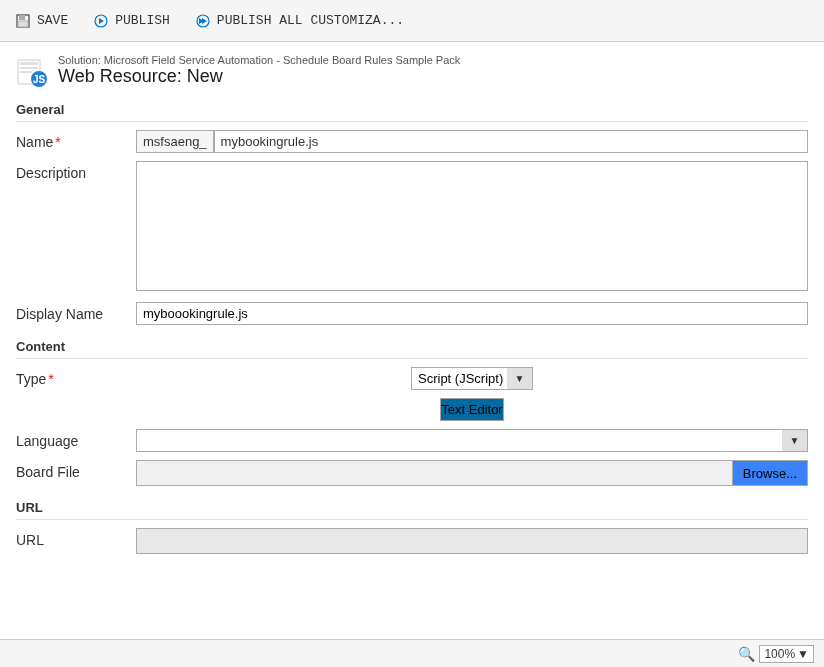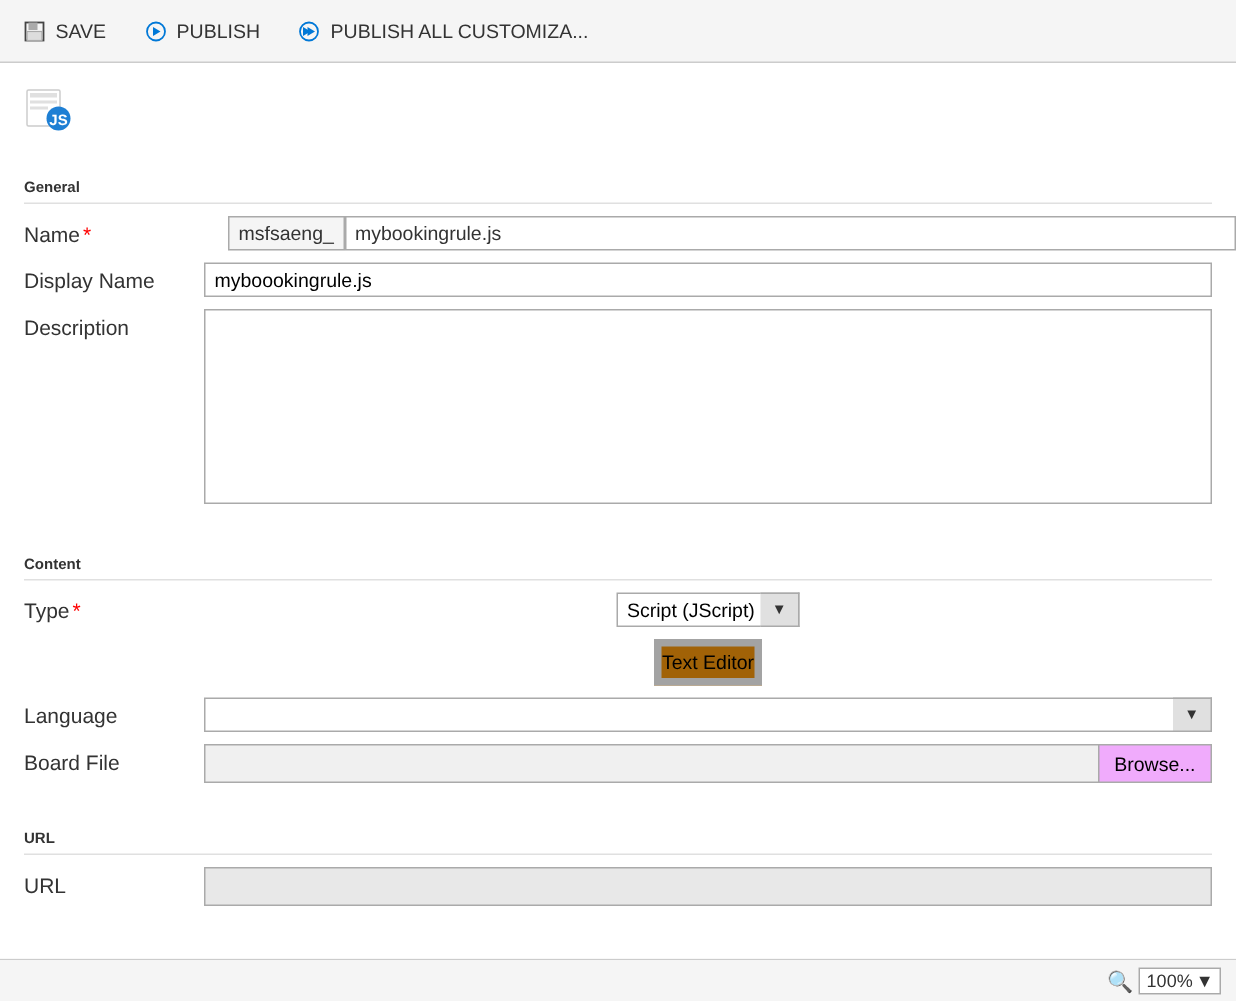--- a/index.html
+++ b/index.html
@@ -18,20 +18,21 @@
     .toolbar-btn {
       display: flex;
       align-items: center;
       gap: 5px;
       cursor: pointer;
       font-size: 13px;
       color: #333;
       background: none;
       border: none;
       padding: 2px 4px;
+      font-family: Liberation Mono, monospace;
     }
     .toolbar-icon {
       width: 18px;
       height: 18px;
       display: inline-flex;
       align-items: center;
       justify-content: center;
     }
 
     
@@ -63,23 +64,23 @@
     }
     .page-title {
       font-size: 18px;
       font-weight: 400;
       color: #1a1a1a;
     }
 
     
     .section-header {
       font-weight: 600;
-      font-size: 10px;
-      color: #333;
-      margin: 32px 0 8px 0;
+      font-size: 13px;
+      color: #333;
+      margin: 14px 0 8px 0;
       border-bottom: 1px solid #e0e0e0;
       padding-bottom: 4px;
     }
 
     .form-row {
       display: flex;
       align-items: flex-start;
       margin-bottom: 8px;
     }
     .form-label {
@@ -95,21 +96,20 @@
     }
     .form-field {
       flex: 1;
     }
 
     
     .name-field-wrapper {
       display: flex;
       gap: 0;
       width: 100%;
-      margin-left: 16px;
     }
     .name-prefix {
       border: 1px solid #aaa;
       background: #f5f5f5;
       padding: 3px 6px;
       font-size: 13px;
       color: #333;
       white-space: nowrap;
     }
     .name-suffix {
@@ -173,22 +173,22 @@
       background: #e0e0e0;
       border: 1px solid #aaa;
       border-left: none;
       display: flex;
       align-items: center;
       justify-content: center;
       pointer-events: none;
       font-size: 10px;
     }
     .text-editor-btn {
-      background: #a16207;
-      border: 5px solid #a3a3a3;
+      background: #0369a1;
+      border: 1px solid #a3a3a3;
       padding: 3px 0;
       font-size: 13px;
       font-family: inherit;
       cursor: pointer;
       white-space: nowrap;
     }
 
     
     .lang-select-wrapper {
       display: flex;
@@ -218,21 +218,21 @@
       flex: 1;
       border: 1px solid #aaa;
       border-right: none;
       background: #f0f0f0;
       padding: 3px 6px;
       font-size: 13px;
       color: #555;
       height: 26px;
     }
     .browse-btn {
-      background: #f0abfc;
+      background: #3b82f6;
       border: 1px solid #aaa;
       padding: 3px 10px;
       font-size: 13px;
       font-family: inherit;
       cursor: pointer;
       white-space: nowrap;
       height: 26px;
     }
 
     
@@ -325,47 +325,51 @@
     <div class="solution-icon">
       <svg width="32" height="32" viewBox="0 0 32 32">
         <rect x="2" y="4" width="22" height="24" rx="1" fill="#fff" stroke="#ccc" stroke-width="1"></rect>
         <rect x="4" y="6" width="18" height="3" fill="#e0e0e0"></rect>
         <rect x="4" y="11" width="18" height="2" fill="#e0e0e0"></rect>
         <rect x="4" y="15" width="12" height="2" fill="#e0e0e0"></rect>
         <circle cx="23" cy="23" r="8" fill="#1e7fd4"></circle>
         <text x="23" y="27" text-anchor="middle" font-size="10" fill="#fff" font-weight="bold">JS</text>
       </svg>
     </div>
+    <div class="solution-text-block">
+      <div class="solution-path">Solution: Microsoft Field Service Automation - Schedule Board Rules Sample Pack</div>
+      <div class="page-title">Web Resource: New</div>
+    </div>
   </div>
 
   <div class="section-header">General</div>
 
   <div class="form-row">
     <div class="form-label">
       <span>Name</span><span class="required-star">*</span>
     </div>
     <div class="form-field">
       <div class="name-field-wrapper">
         <span class="name-prefix">msfsaeng_</span>
         <input type="text" class="name-suffix" value="mybookingrule.js" style="">
       </div>
     </div>
   </div>
 
   <div class="form-row">
+    <div class="form-label">Description</div>
+    <div class="form-field">
+      <textarea class="description-area" style=""></textarea>
+    </div>
+  </div>
+
+  <div class="form-row">
     <div class="form-label">Display Name</div>
     <div class="form-field">
       <input type="text" class="full-width-input" value="myboookingrule.js" style="">
-    </div>
-  </div>
-
-  <div class="form-row">
-    <div class="form-label">Description</div>
-    <div class="form-field">
-      <textarea class="description-area" style=""></textarea>
     </div>
   </div>
 
   <div class="section-header">Content</div>
 
   <div class="form-row">
     <div class="form-label">
       <span>Type</span><span class="required-star">*</span>
     </div>
     <div class="form-field">

